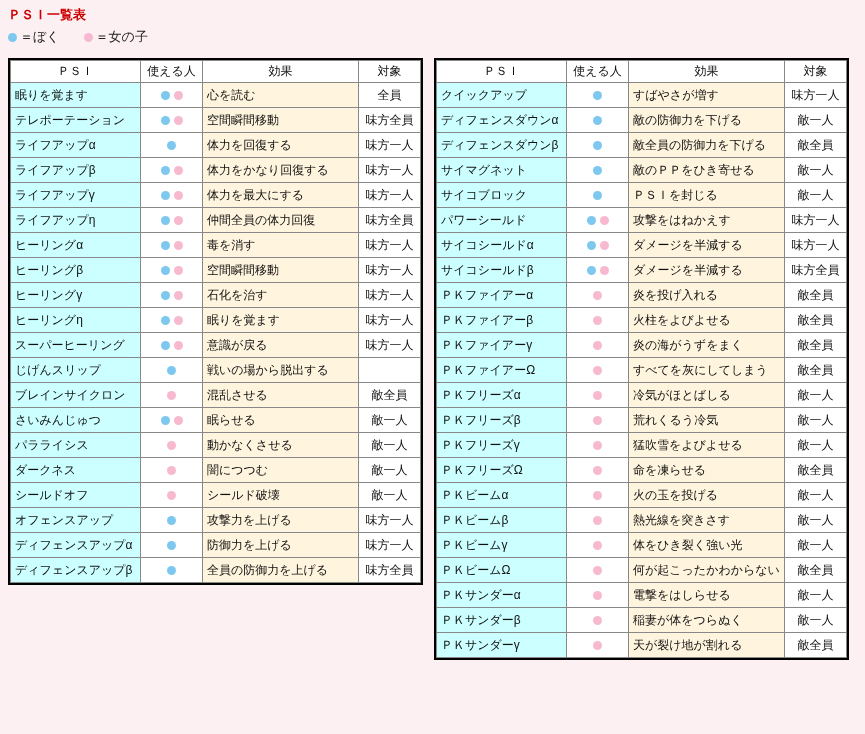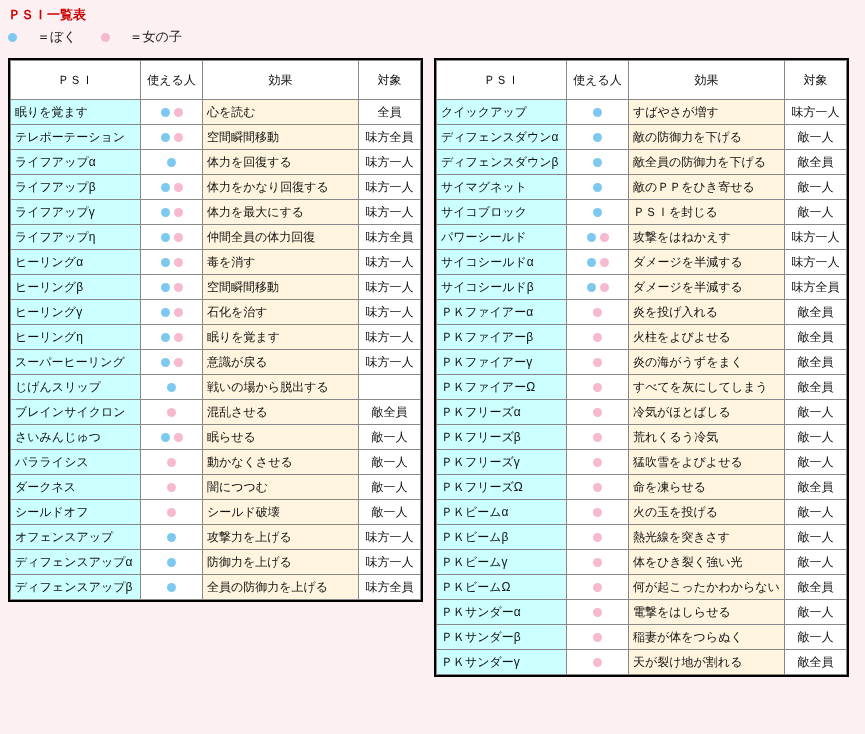--- a/index.html
+++ b/index.html
@@ -30,21 +30,21 @@
     top: 28px;
     font-size: 13px;
     color: #222222;
     display: flex;
     align-items: center;
     gap: 2px;
   }
   .legend .item {
     display: flex;
     align-items: center;
-    gap: 20px;
+    gap: 3px;
     margin-right: 22px;
   }
   .dot {
     display: inline-block;
     width: 9px;
     height: 9px;
     border-radius: 50%;
   }
   .dot-blue { background: #7ec8f0; }
   .dot-pink { background: #f6b9d0; }
@@ -69,21 +69,21 @@
     height: 25px;
     box-sizing: border-box;
     vertical-align: middle;
     font-weight: normal;
     white-space: nowrap;
   }
   table.psi thead th {
     text-align: center;
     background: #ffffff;
     font-size: 12px;
-    height: 39px;
+    height: 22px;
   }
   th.c-psi { width: 130px; }
   th.c-user { width: 62px; }
   th.c-effect { width: 156px; }
   th.c-target { width: 62px; }
 
   td.c-psi {
     background: #ccffff;
     text-align: left;
   }

